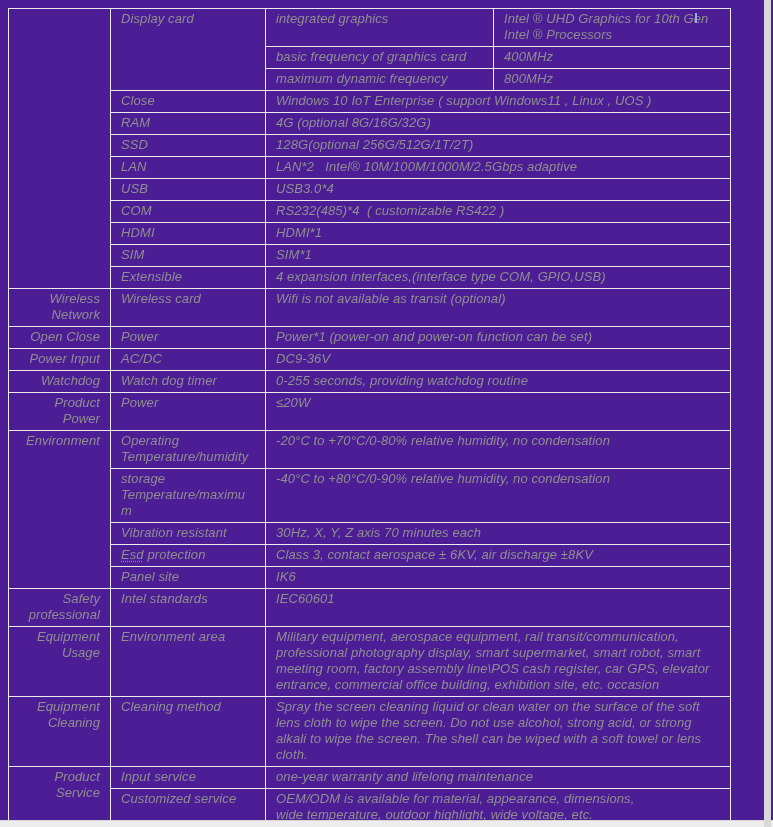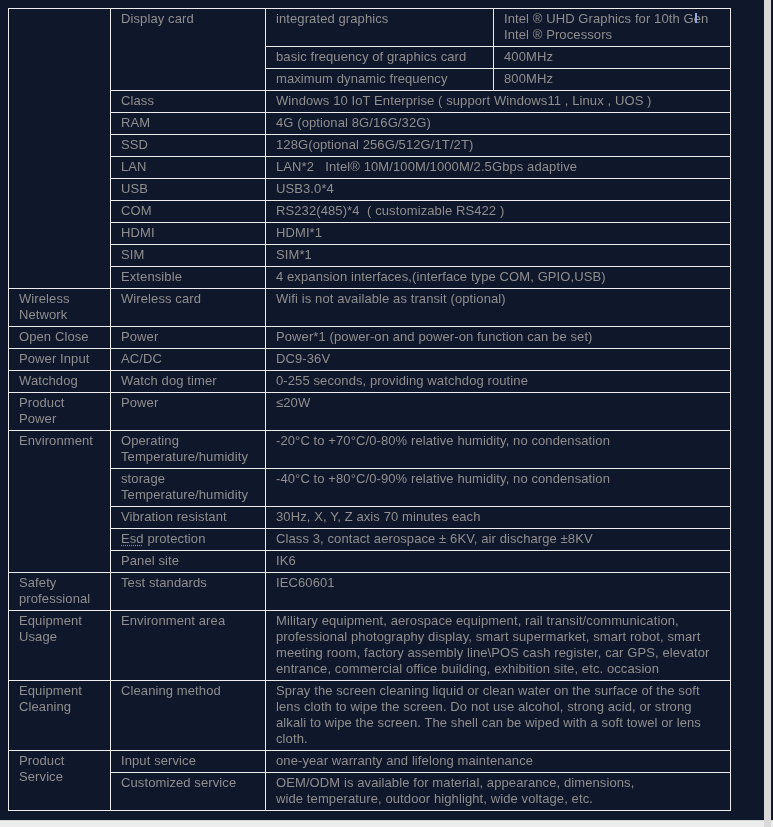--- a/index.html
+++ b/index.html
@@ -1,35 +1,36 @@
 <!DOCTYPE html>
 <html><head>
 <meta charset="utf-8">
 <style>
   html,body { margin:0; padding:0; background:#ffffff; }
   .screen {
     position:relative; width:773px; height:827px; overflow:hidden;
-    background:#0f172a;
+    background:#4c1d95;
     font-family:"Liberation Sans","DejaVu Sans",sans-serif;
+    font-style:italic;
   }
   table.spec-table {
     position:absolute; left:8px; top:8px; width:722px;
     border-collapse:collapse; table-layout:fixed;
   }
   table.spec-table td {
     border:1px solid #ececec;
     vertical-align:top;
     padding:2px 10px 3px 10px;
     font-size:13px; line-height:16px;
     color:#8f8f8f;
     white-space:pre-line;
     word-wrap:break-word;
     letter-spacing:0.1px;
   }
-  td.c1 { color:#4f4f4f; }
+  td.c1 { color:#4f4f4f;text-align:right; }
   td.c2 { color:#9c9c9c; }
   td.c3a { color:#9c9c9c; }
   .misspell {
     text-decoration-line:underline;
     text-decoration-style:dotted;
     text-decoration-color:#e06666;
     text-underline-offset:2px;
   }
   .caret { position:absolute; left:695px; top:13px; width:2px; height:10px; background:#9aa8e6; }
   .footer-strip {
@@ -62,21 +63,21 @@
         </tr>
         <tr>
           <td class="c3a">basic frequency of graphics card</td>
           <td class="c3b">400MHz</td>
         </tr>
         <tr>
           <td class="c3a">maximum dynamic frequency</td>
           <td class="c3b">800MHz</td>
         </tr>
         <tr>
-          <td class="c2">Class</td>
+          <td class="c2">Close</td>
           <td class="c3" colspan="2">Windows 10 IoT Enterprise ( support Windows11 , Linux , UOS )</td>
         </tr>
         <tr>
           <td class="c2">RAM</td>
           <td class="c3" colspan="2">4G (optional 8G/16G/32G)</td>
         </tr>
         <tr>
           <td class="c2">SSD</td>
           <td class="c3" colspan="2">128G(optional 256G/512G/1T/2T)</td>
         </tr>
@@ -128,38 +129,38 @@
           <td class="c1">Product Power</td>
           <td class="c2">Power</td>
           <td class="c3" colspan="2">≤20W</td>
         </tr>
         <tr>
           <td class="c1" rowspan="5">Environment</td>
           <td class="c2">Operating Temperature/humidity</td>
           <td class="c3" colspan="2">-20°C to +70°C/0-80% relative humidity, no condensation</td>
         </tr>
         <tr>
-          <td class="c2">storage Temperature/humidity</td>
+          <td class="c2">storage Temperature/maximum</td>
           <td class="c3" colspan="2">-40°C to +80°C/0-90% relative humidity, no condensation</td>
         </tr>
         <tr>
           <td class="c2">Vibration resistant</td>
           <td class="c3" colspan="2">30Hz, X, Y, Z axis 70 minutes each</td>
         </tr>
         <tr>
           <td class="c2"><span class="misspell">Esd</span> protection</td>
           <td class="c3" colspan="2">Class 3, contact aerospace ± 6KV, air discharge ±8KV</td>
         </tr>
         <tr>
           <td class="c2">Panel site</td>
           <td class="c3" colspan="2">IK6</td>
         </tr>
         <tr>
           <td class="c1">Safety professional</td>
-          <td class="c2">Test standards</td>
+          <td class="c2">Intel standards</td>
           <td class="c3" colspan="2">IEC60601</td>
         </tr>
         <tr>
           <td class="c1">Equipment Usage</td>
           <td class="c2">Environment area</td>
           <td class="c3" colspan="2">Military equipment, aerospace equipment, rail transit/communication, professional photography display, smart supermarket, smart robot, smart meeting room, factory assembly line\POS cash register, car GPS, elevator entrance, commercial office building, exhibition site, etc. occasion</td>
         </tr>
         <tr>
           <td class="c1">Equipment Cleaning</td>
           <td class="c2">Cleaning method</td>

